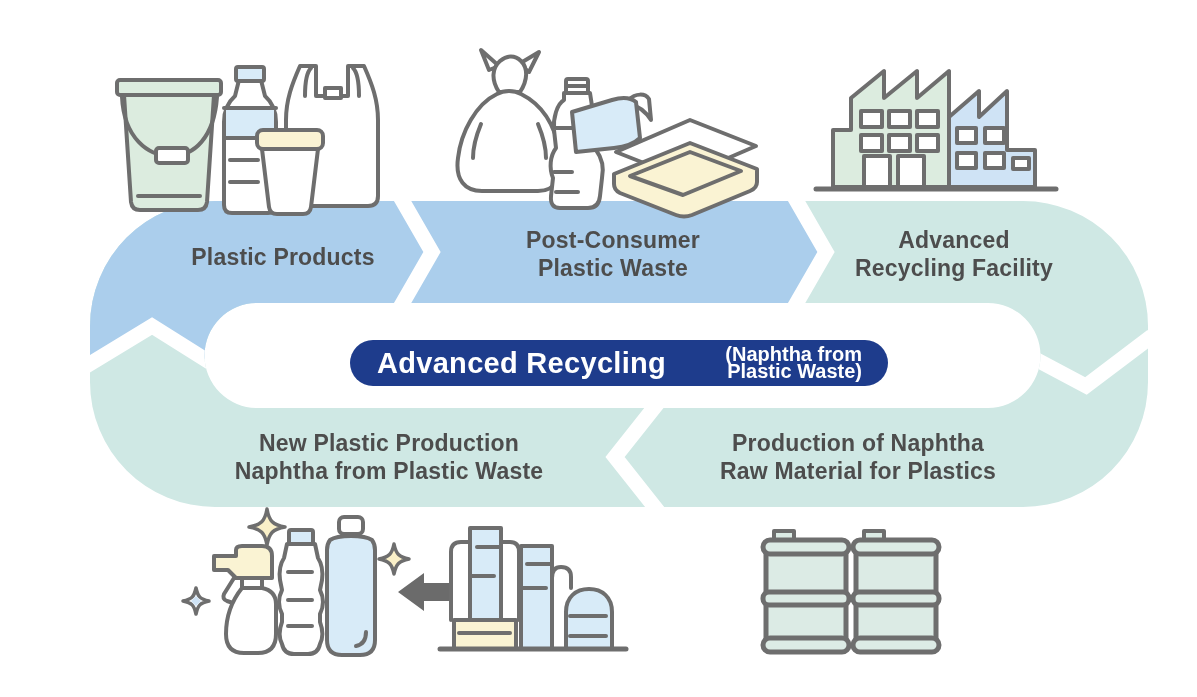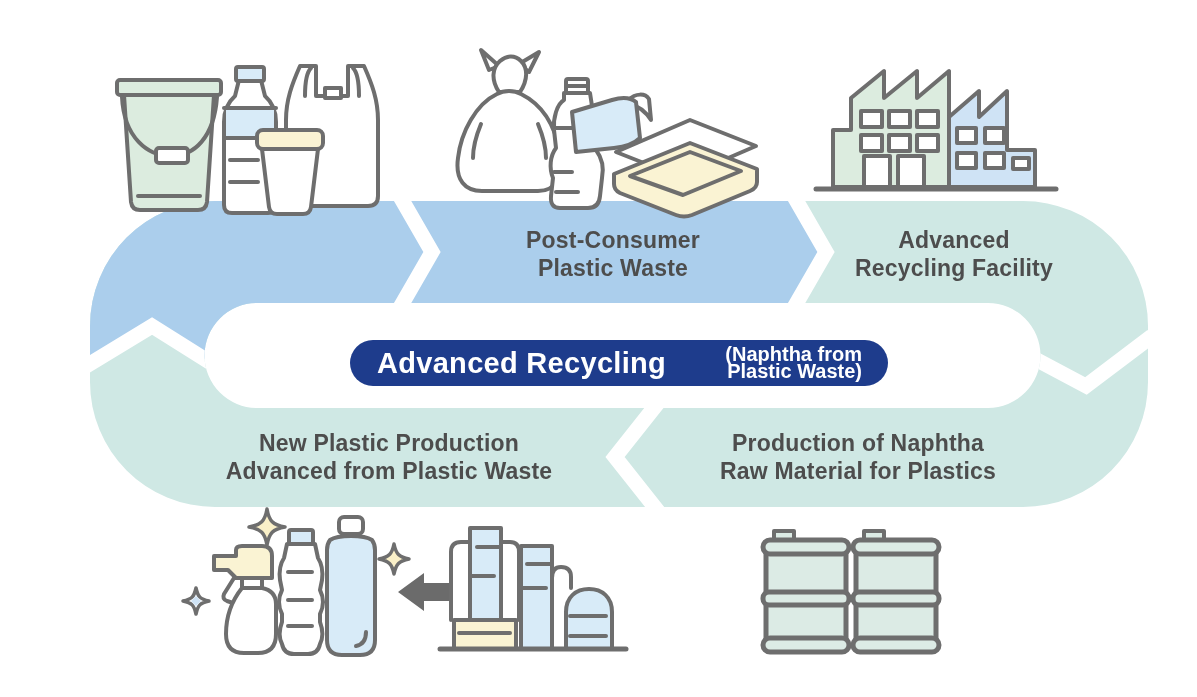--- a/index.html
+++ b/index.html
@@ -175,28 +175,29 @@
     <g>
       <rect x="864" y="531" width="20" height="10" fill="#dcebe5" stroke-width="4"></rect>
       <rect x="856" y="548" width="80" height="98" fill="#dcebe5"></rect>
       <rect x="853" y="540" width="86" height="14" rx="7" fill="#dcebe5"></rect>
       <rect x="853" y="592" width="86" height="13" rx="6" fill="#dcebe5"></rect>
       <rect x="853" y="638" width="86" height="14" rx="7" fill="#dcebe5"></rect>
     </g>
   </g>
 </svg>
 
+<div class="stage-label" style="left:283px;top:257px;">Plastic Products</div>
 <div class="stage-label" style="left:613px;top:254px;">Post-Consumer
 Plastic Waste</div>
 <div class="stage-label" style="left:954px;top:254px;">Advanced
 Recycling Facility</div>
 <div class="stage-label" style="left:858px;top:457px;">Production of Naphtha
 Raw Material for Plastics</div>
 <div class="stage-label" style="left:389px;top:457px;">New Plastic Production
-Advanced from Plastic Waste</div>
+Naphtha from Plastic Waste</div>
 
 <div id="pill">
   <span class="main">Advanced Recycling</span>
   <span class="sub">(Naphtha from
 Plastic Waste)</span>
 </div>
 
 </div>
 
 </body></html>

